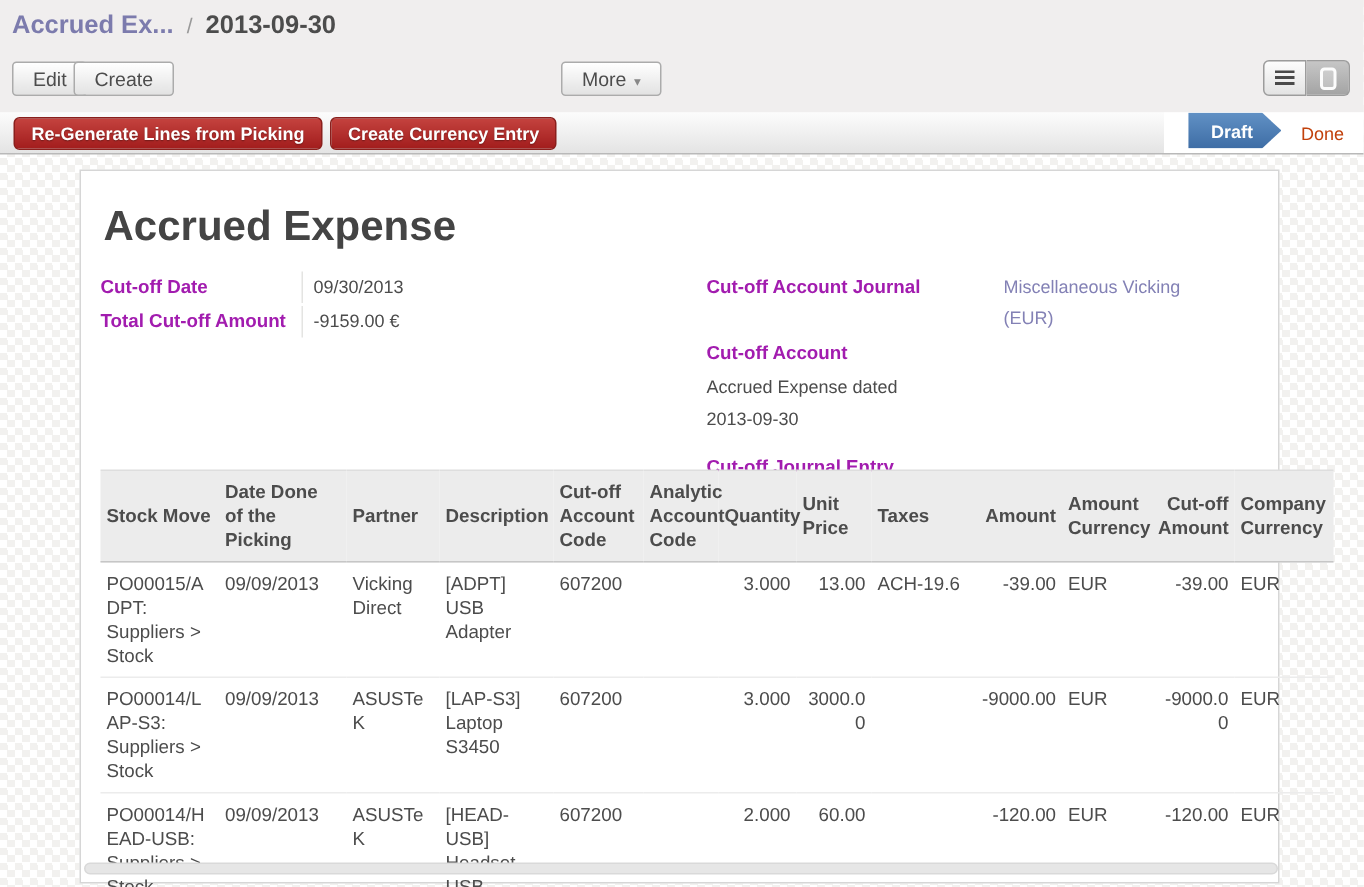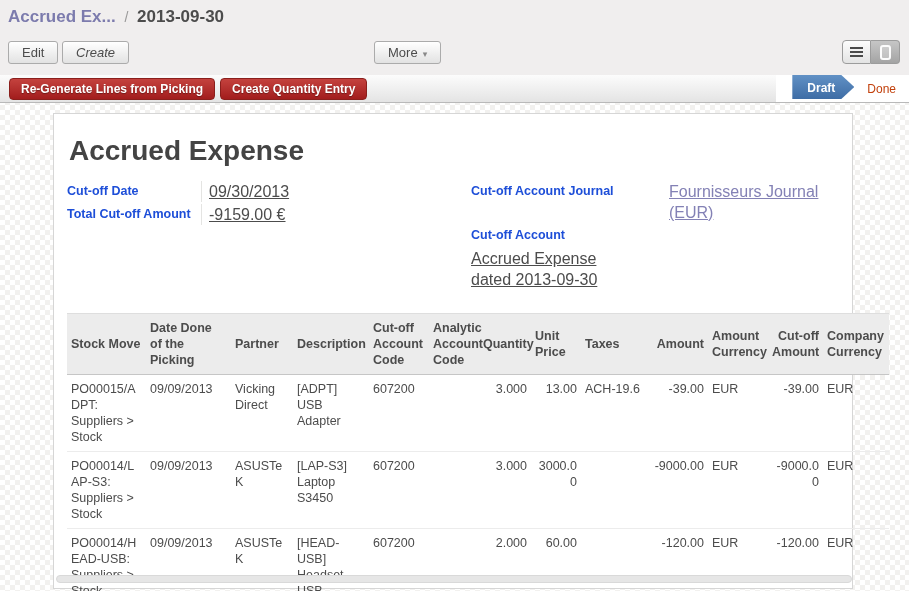--- a/index.html
+++ b/index.html
@@ -14,21 +14,21 @@
   .topbar { position:absolute; left:0; top:0; width:909px; height:75px; background:#f0eeee; }
   .breadcrumb { position:absolute; left:8px; top:7px; font-size:17px; font-weight:bold; }
   .breadcrumb .bc-link { color:#7c7bad; cursor:pointer;text-align:center; }
   .breadcrumb .bc-sep  { color:#999; font-weight:normal; font-size:14px; padding:0 4px; }
   .breadcrumb .bc-cur  { color:#4c4c4c; }
 
   .btn { display:inline-block; padding:3px 13px; font-size:13px; color:#4c4c4c;
     background:linear-gradient(#ffffff,#e2e2e2); border:1px solid #ababab;
     border-radius:3px; cursor:pointer; }
   .btn-edit   { position:absolute; left:8px;  top:41px; }
-  .btn-create { position:absolute; left:62px; top:41px;font-style:italic; }
+  .btn-create { position:absolute; left:49px; top:41px; }
   .btn-more   { position:absolute; left:374px; top:41px; }
   .btn-more .caret { font-size:9px; color:#888; padding-left:5px; }
 
   .view-switcher { position:absolute; right:9px; top:40px; display:flex; }
   .vs-btn { width:29px; height:24px; border:1px solid #9c9c9c;
     display:flex; align-items:center; justify-content:center; cursor:pointer; }
   .vs-left  { border-radius:4px 0 0 4px; background:linear-gradient(#fdfdfd,#e3e3e3); }
   .vs-right { border-radius:0 4px 4px 0; border-left:none;
     background:linear-gradient(#c6c6c6,#a4a4a4); }
   .icon-list { width:13px; height:10px;
@@ -55,25 +55,25 @@
   
   .sheet { position:absolute; left:53px; top:113px; width:800px; height:476px;
     background:#fff; border:1px solid #d6d6d6; }
   .sheet-title { position:absolute; left:15px; top:21px; font-size:28px;
     font-weight:bold; color:#444; }
 
   .group { position:absolute; top:67px; }
   .group-left  { left:13px;  width:395px; }
   .group-right { left:417px; width:383px; }
   .field-row { display:flex; margin-bottom:2px; line-height:21px; }
-  .field-label { font-weight:bold; font-size:12.5px; color:#1d4ed8; flex:none; }
+  .field-label { font-weight:bold; font-size:12.5px; color:#a21caf; flex:none; }
   .group-left  .field-label { width:134px; }
   .group-right .field-label { width:198px; }
   .group-left  .field-value { border-left:1px solid #e4e4e2; padding-left:7px; }
-  .field-value { font-size:16px; color:#4c4c4c;text-decoration:underline; }
+  .field-value { font-size:12px; color:#4c4c4c; }
   .group-right .field-value { width:150px; }
   .field-value.link { color:#8381b5; cursor:pointer; }
   .group-right .field-row:last-child { margin-top:11px; }
 
   
   .table-wrap { position:absolute; left:13px; top:199px; width:822px; }
   table { border-collapse:collapse; table-layout:fixed; width:822px; }
   th { background:#ececec; border-bottom:1px solid #c6c6c6; border-top:1px solid #dedede;
     font-weight:bold; font-size:12.5px; color:#4c4c4c; text-align:left;
     padding:6px 4px; vertical-align:middle; line-height:16px; }
@@ -103,21 +103,21 @@
       </span>
     <span class="vs-btn vs-right">
         <span class="icon-form"></span>
       </span>
   </div>
 </div>
 
 <div class="statusbar">
   <div class="actions" id="action-buttons">
       <button class="action-btn">Re-Generate Lines from Picking</button>
-      <button class="action-btn">Create Quantity Entry</button>
+      <button class="action-btn">Create Currency Entry</button>
     </div>
   <div class="status-wrap" id="status-states">
       <div class="state-arrow">Draft</div>
       <div class="state-label">Done</div>
     </div>
 </div>
 
 <div class="sheet">
   <div class="sheet-title">Accrued Expense</div>
 
@@ -127,29 +127,30 @@
         <div class="field-value">09/30/2013</div>
       </div>
       <div class="field-row">
         <label class="field-label">Total Cut-off Amount</label>
         <div class="field-value">-9159.00 €</div>
       </div>
     </div>
   <div class="group group-right" id="fields-right">
       <div class="field-row">
         <label class="field-label">Cut-off Account Journal</label>
-        <div class="field-value link">Fournisseurs Journal (EUR)</div>
+        <div class="field-value link">Miscellaneous Vicking (EUR)</div>
       </div>
       <div class="field-row">
         <label class="field-label">Cut-off Account</label>
       </div>
       <div class="field-row">
         <div class="field-value">Accrued Expense dated 2013-09-30</div>
       </div>
       <div class="field-row">
+        <label class="field-label">Cut-off Journal Entry</label>
         <div class="field-value"></div>
       </div>
     </div>
 
   <div class="table-wrap">
     <table>
       <colgroup id="table-cols">
           <col style="width: 79px;">
           <col style="width: 85px;">
           <col style="width: 62px;">

